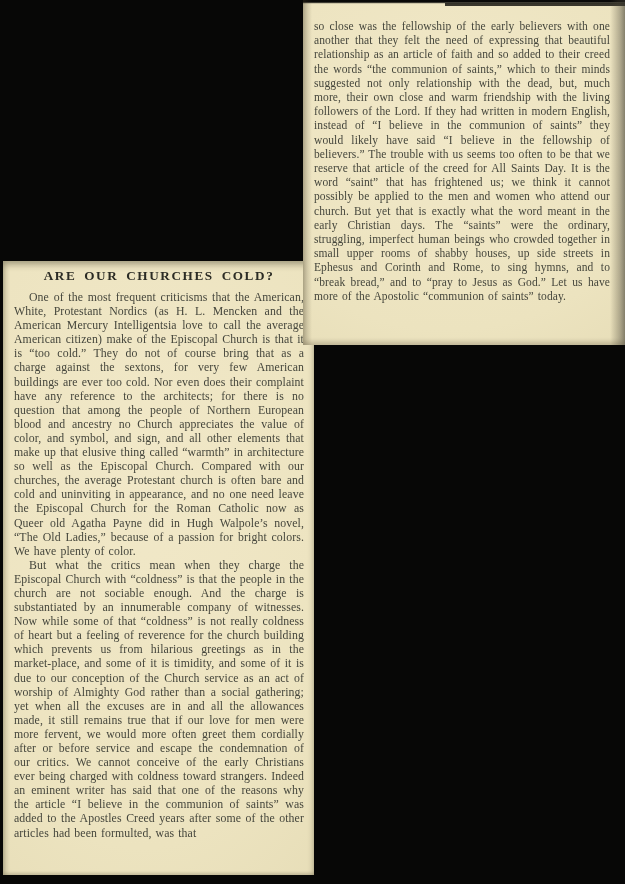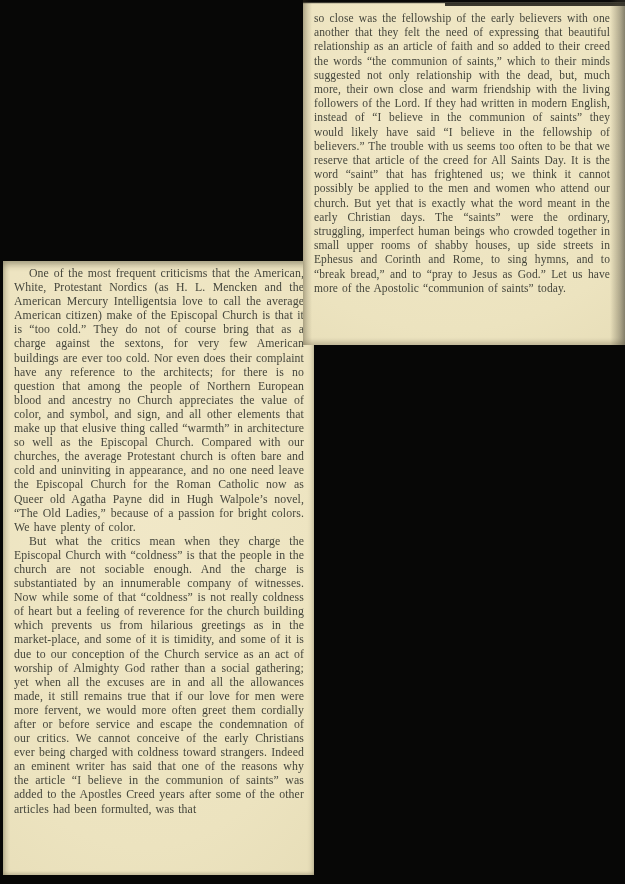--- a/index.html
+++ b/index.html
@@ -75,21 +75,21 @@
     top: 0; right: 0; bottom: 0;
     width: 15px;
     background: linear-gradient(to right, rgba(75,70,55,0) 0%, rgba(75,70,55,0.28) 50%, rgba(58,56,48,0.52) 100%);
   }
   .paper-text {
     position: relative;
     color: var(--ink);
     text-align: justify;
   }
   .left-text  { padding: 5px 10px 0 11px; font-size: 11.8px; line-height: 14.1px; }
-  .right-text { padding: 11px 15px 0 11px; font-size: 11.5px; line-height: 14.2px; }
+  .right-text { padding: 11px 15px 0 11px; font-size: 11.5px; line-height: 14.2px; margin-top: 8px; }
   .paper-text p {
     word-spacing: 1px;
     letter-spacing: 0.1px;
   }
   .paper-text p.indent { text-indent: 15px; }
   h1.heading {
     font-size: 13.2px;
     line-height: 15px;
     font-weight: bold;
     text-align: center;
@@ -99,20 +99,21 @@
     margin: 2px 0 7px 0;
   }
 </style>
 </head>
 <body>
 
 <div class="stage">
 
   <section class="clip clip-left">
     <div class="paper-text left-text">
+      <h1 class="heading">ARE OUR CHURCHES COLD?</h1>
       <p class="indent">One of the most frequent criticisms that the American, White, Protestant Nordics (as H. L. Mencken and the American Mercury Intelligentsia love to call the average American citizen) make of the Episcopal Church is that it is “too cold.”  They do not of course bring that as a charge against the sextons, for very few American buildings are ever too cold.  Nor even does their complaint have any reference to the architects; for there is no question that among the people of Northern European blood and ancestry no Church appreciates the value of color, and symbol, and sign, and all other elements that make up that elusive thing called “warmth” in architecture so well as the Episcopal Church.  Compared with our churches, the average Protestant church is often bare and cold and uninviting in appearance, and no one need leave the Episcopal Church for the Roman Catholic now as Queer old Agatha Payne did in Hugh Walpole’s novel, “The Old Ladies,” because of a passion for bright colors.  We have plenty of color.</p>
       <p class="indent">But what the critics mean when they charge the Episcopal Church with “coldness” is that the people in the church are not sociable enough.  And the charge is substantiated by an innumerable company of witnesses.  Now while some of that “coldness” is not really coldness of heart but a feeling of reverence for the church building which prevents us from hilarious greetings as in the market-place, and some of it is timidity, and some of it is due to our conception of the Church service as an act of worship of Almighty God rather than a social gathering; yet when all the excuses are in and all the allowances made, it still remains true that if our love for men were more fervent, we would more often greet them cordially after or before service and escape the condemnation of our critics.  We cannot conceive of the early Christians ever being charged with coldness toward strangers.  Indeed an eminent writer has said that one of the reasons why the article “I believe in the communion of saints” was added to the Apostles Creed years after some of the other articles had been formulted, was that</p>
     </div>
   </section>
 
   <section class="clip clip-right">
     <div class="top-edge"></div>
     <div class="top-rule"></div>
     <div class="paper-text right-text">
       <p>so close was the fellowship of the early believers with one another that they felt the need of expressing that beautiful relationship as an article of faith and so added to their creed the words “the communion of saints,” which to their minds suggested not only relationship with the dead, but, much more, their own close and warm friendship with the living followers of the Lord.  If they had written in modern English, instead of “I believe in the communion of saints” they would likely have said “I believe in the fellowship of believers.”  The trouble with us seems too often to be that we reserve that article of the creed for All Saints Day.  It is the word “saint” that has frightened us; we think it cannot possibly be applied to the men and women who attend our church.  But yet that is exactly what the word meant in the early Christian days.  The “saints” were the ordinary, struggling, imperfect human beings who crowded together in small upper rooms of shabby houses, up side streets in Ephesus and Corinth and Rome, to sing hymns, and to “break bread,” and to “pray to Jesus as God.”  Let us have more of the Apostolic “communion of saints” today.</p>

